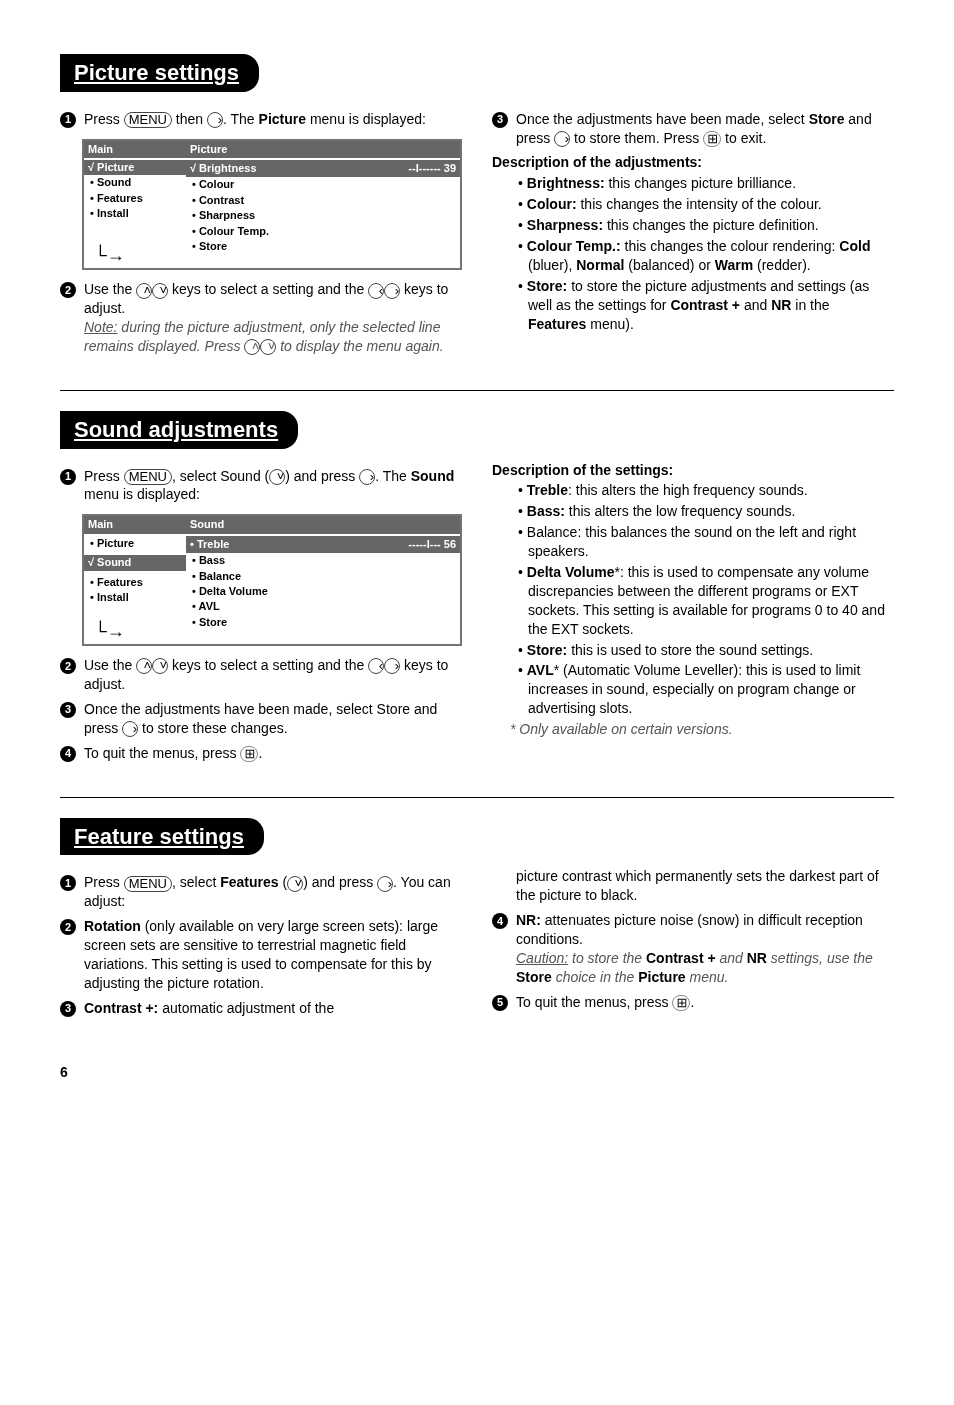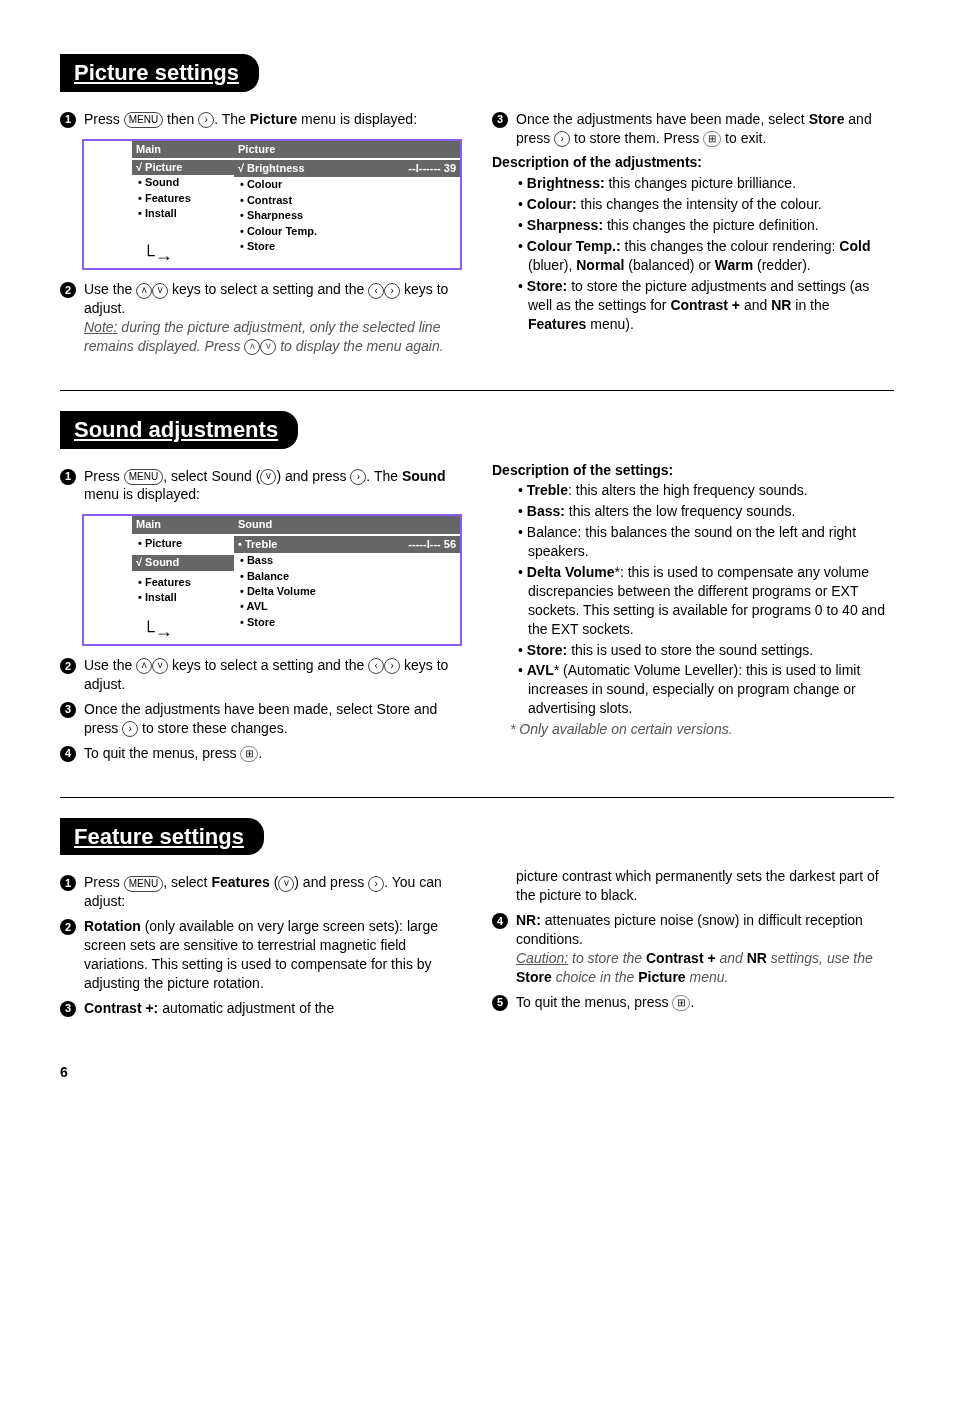--- a/index.html
+++ b/index.html
@@ -49,29 +49,28 @@
     font-weight: 700;
     display: inline-flex;
     align-items: center;
     justify-content: center;
     margin-top: 2px;
   }
   .step-text {
     flex: 1;
   }
   .menu-box {
-    border: 2px solid #8b5cf6;
+    border: 2px solid #737373;
     display: flex;
     font-size: 11px;
     margin: 10px 0 10px 22px;
     font-family: Arial, sans-serif;
     font-weight: 700;
     color: #000;
     line-height: 1.4;
-    padding-left: 48px;
   }
   .menu-main {
     width: 90px;
     padding: 4px 6px;
     position: relative;
   }
   .menu-detail {
     flex: 1;
     padding: 4px 6px 14px 6px;
   }
@@ -104,26 +103,26 @@
   .hr {
     border: none;
     border-top: 1px solid #000;
     margin: 28px 0 6px 0;
   }
   .icon-key {
     display: inline-block;
     border: 1px solid #444;
     border-radius: 10px;
     padding: 0 4px;
-    font-size: 10px;
+    font-size: 13px;
     vertical-align: middle;
     line-height: 14px;
     height: 14px;
     min-width: 12px;
-    text-align: center;
+    text-align: right;
   }
   .icon-key.round {
     border-radius: 50%;
     width: 14px;
     padding: 0;
   }
   .icon-key.dbl {
     display: inline-block;
     border: 1px solid #888;
     border-radius: 8px;

